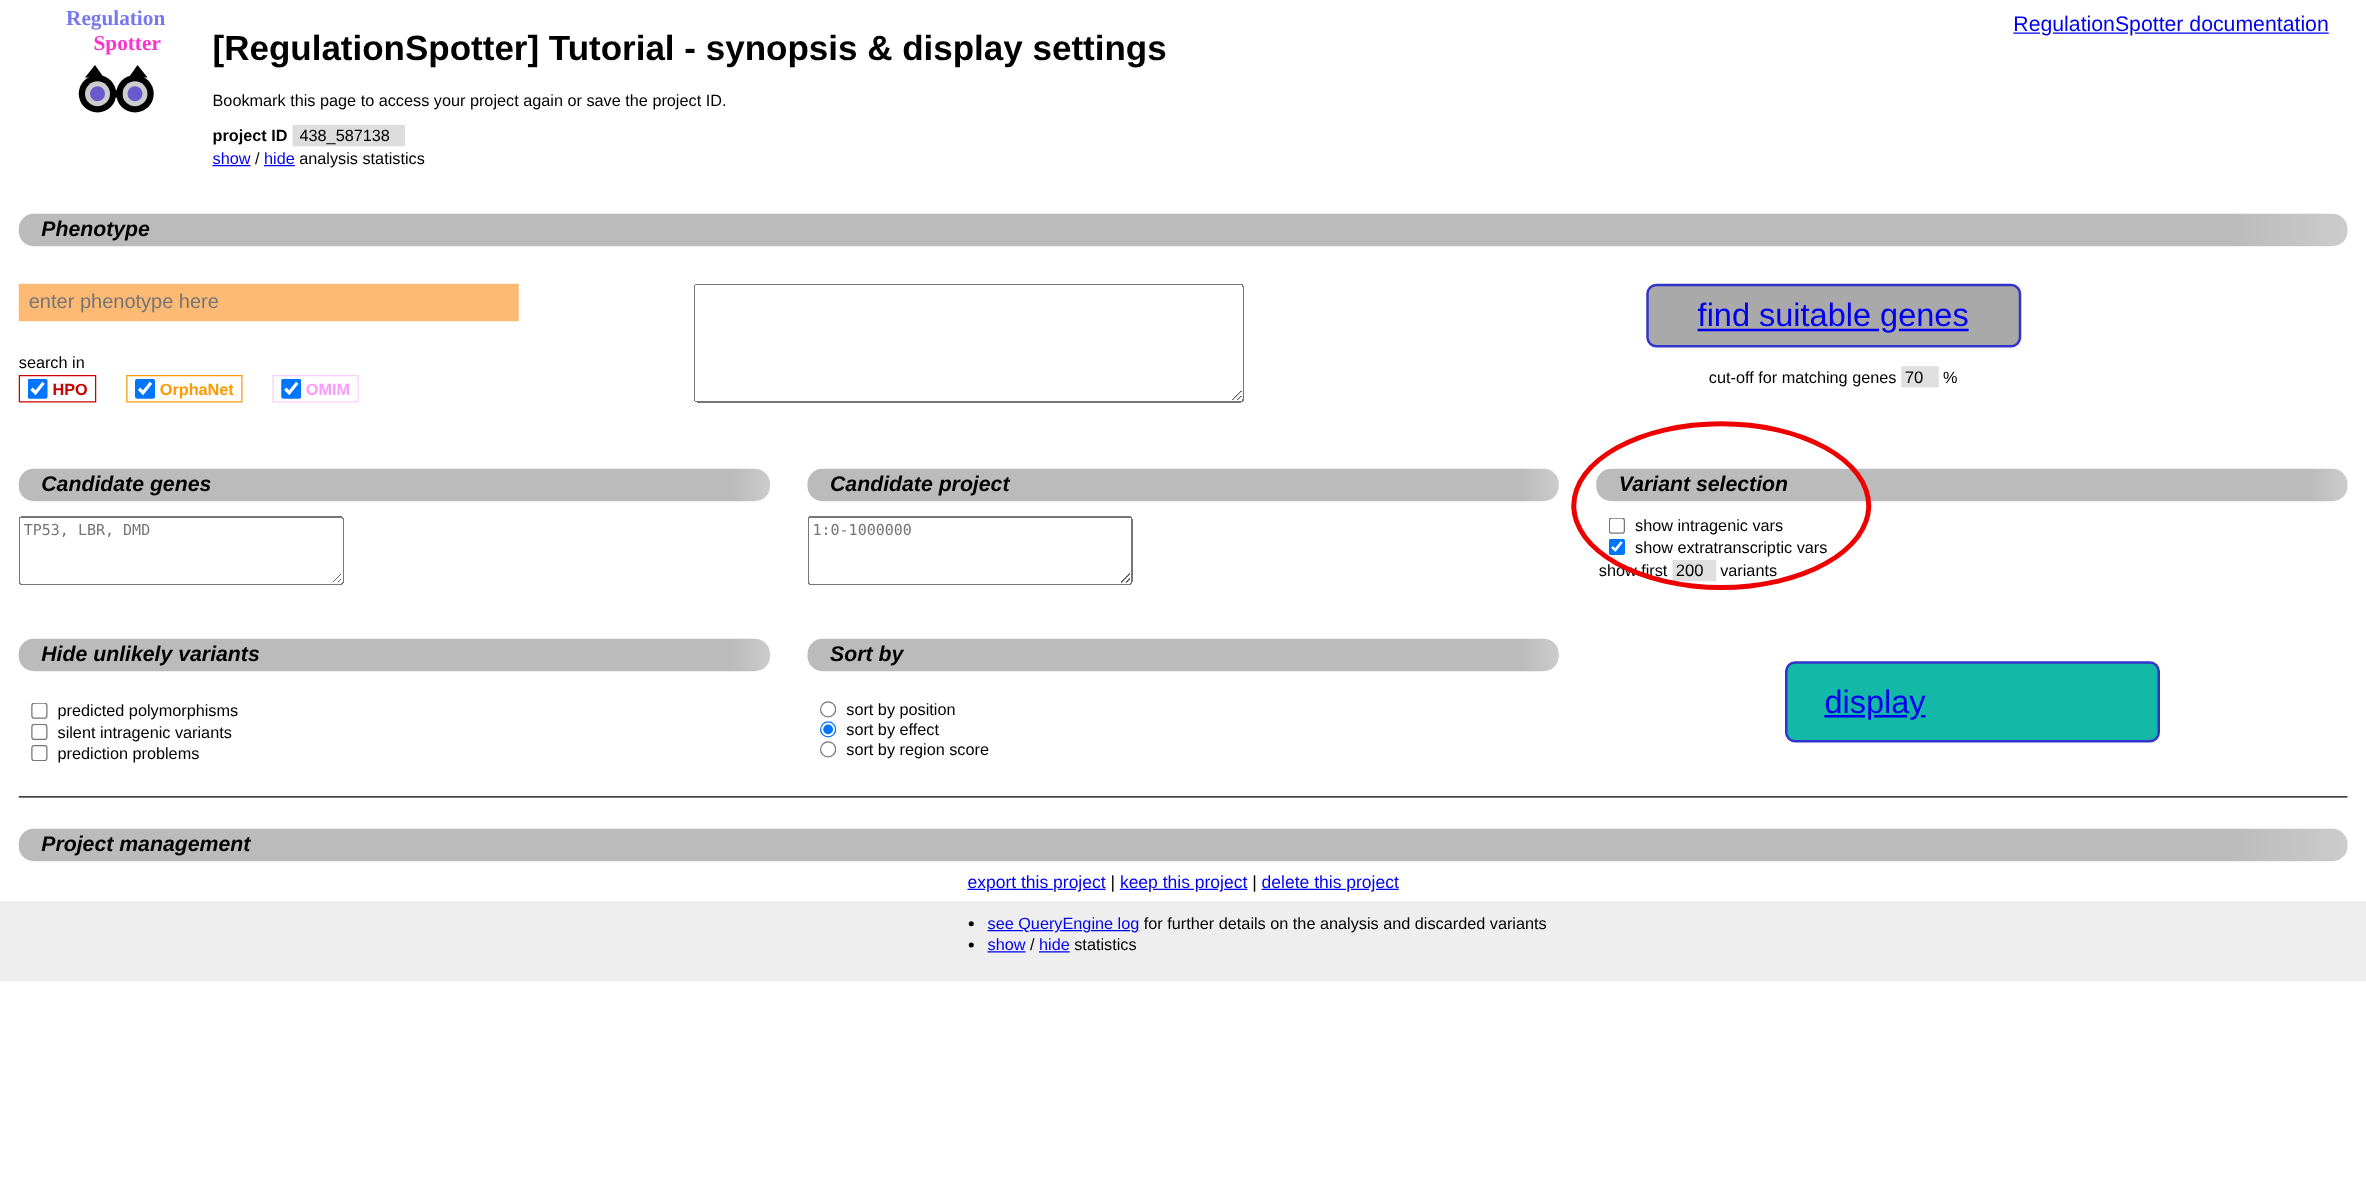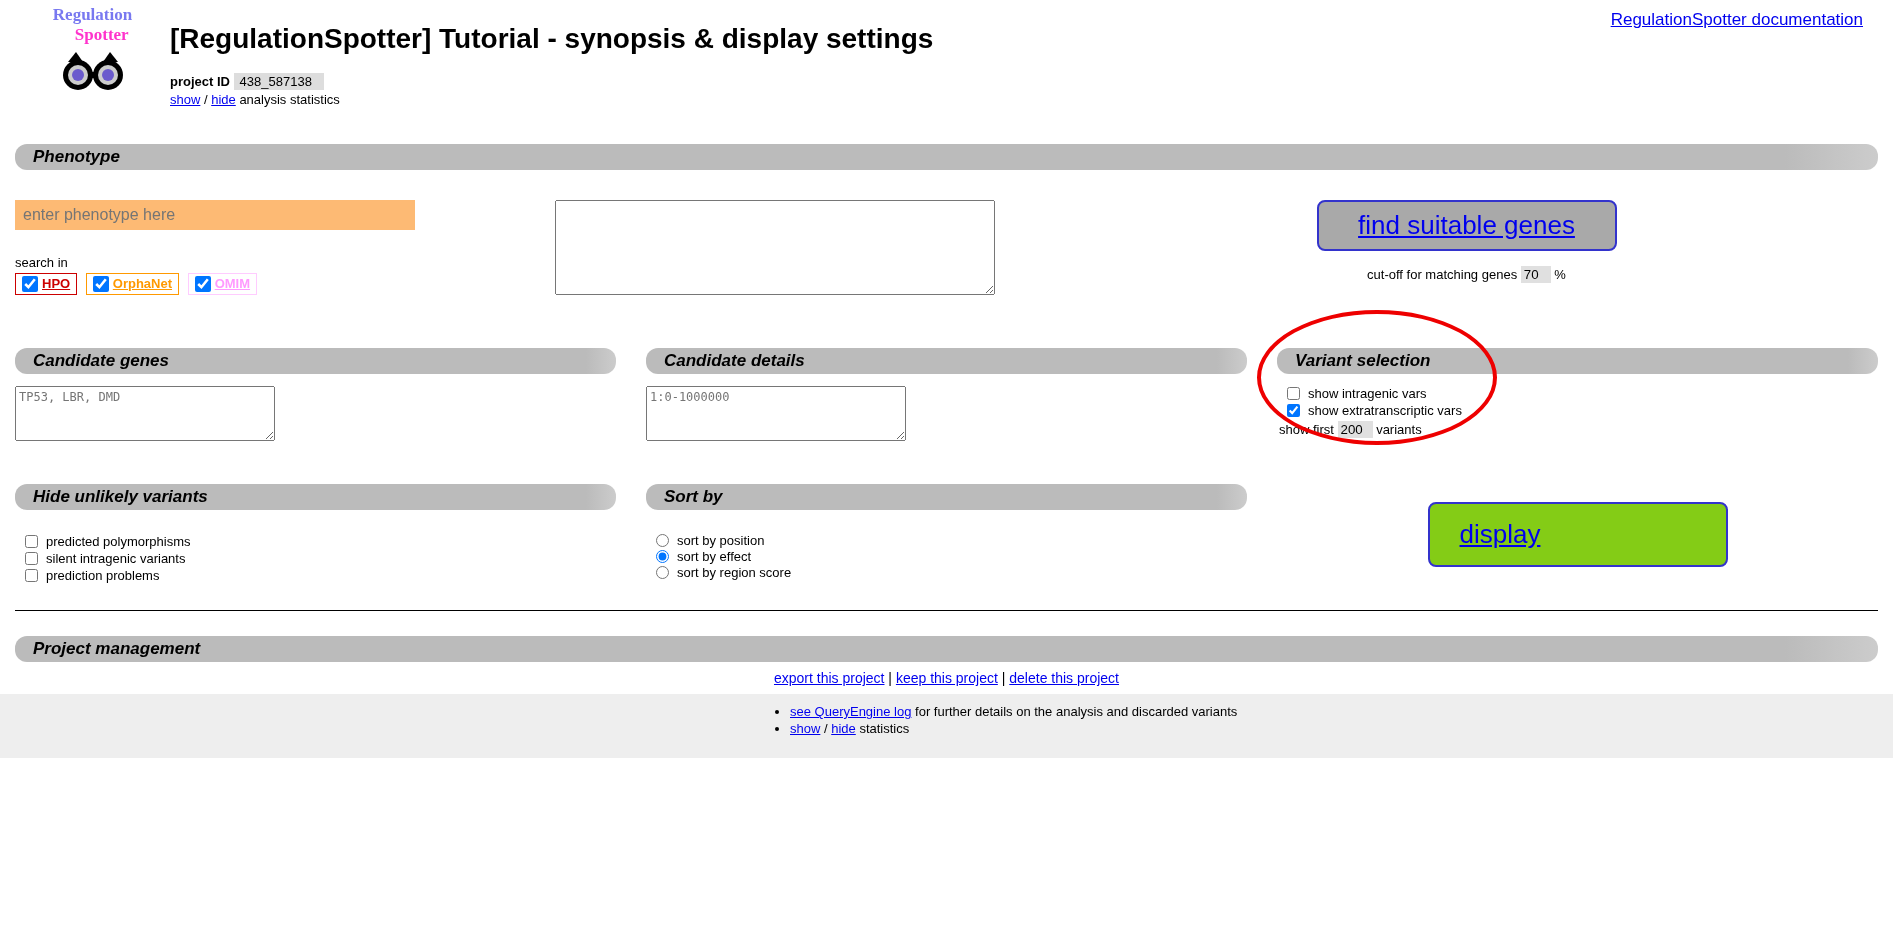--- a/index.html
+++ b/index.html
@@ -19,21 +19,21 @@
 a { color: #0000ee; text-decoration: underline; }
 .section-bar { background: linear-gradient(to right, #bbb 0%, #bbb 95%, #ccc 100%); border-radius: 12px; padding: 3px 18px; font-size: 17px; font-style: italic; font-weight: bold; margin: 0; }
 .main-pad { padding: 0 15px; }
 .phenotype-section { margin-top: 30px; }
 .phenotype-body { display: flex; gap: 40px; margin-top: 30px; padding: 0 0 0 0; }
 .pheno-left { flex: 0 0 500px; }
 .pheno-prompt { font-size: 13px; margin-bottom: 5px; }
 .pheno-input { width: 400px; background: #fdba74; border: none; padding: 6px 8px; font-size: 16px; color: #555; }
 .search-in-row { margin-top: 25px; font-size: 13px; }
 .search-in-label { margin-bottom: 3px; }
-.db-badge { display: inline-flex; align-items: flex-start; border: 1px solid; padding: 2px 6px; margin-right: 5px; font-size: 13px; font-weight: bold; text-decoration: underline; }
+.db-badge { display: inline-flex; align-items: flex-end; border: 1px solid; padding: 2px 6px; margin-right: 20px; font-size: 13px; font-weight: bold; }
 .db-hpo { border-color: #cc0000; color: #cc0000; }
 .db-orphanet { border-color: #ff9900; color: #ff9900; }
 .db-omim { border-color: #ffccff; color: #ff99ff; }
 .db-badge input { margin-right: 4px; width: 16px; height: 16px; }
 .pheno-middle { flex: 0 0 460px; }
 .pheno-middle textarea { width: 440px; height: 95px; resize: both; font-family: inherit; }
 .pheno-right { flex: 1; display: flex; flex-direction: column; align-items: center; }
 .big-btn { background: #a9a9a9; border: 2px solid #3333cc; border-radius: 8px; padding: 8px 30px; font-size: 26px; color: #0000ee; text-decoration: underline; cursor: pointer; min-width: 300px; text-align: center; }
 .cutoff-row { margin-top: 15px; font-size: 13px; }
 .cutoff-input { width: 30px; background: #e0e0e0; border: none; padding: 1px 3px; }
@@ -43,21 +43,21 @@
 .col textarea { width: 260px; height: 55px; font-family: monospace; font-size: 12px; padding: 3px; resize: both; }
 .red-oval { position: absolute; top: -38px; left: -20px; width: 240px; height: 135px; border: 4px solid #ee0000; border-radius: 50%; pointer-events: none; z-index: 10; }
 .checkbox-row { font-size: 13px; margin: 2px 0 2px 10px; display: flex; align-items: center; }
 .checkbox-row input { margin-right: 8px; }
 .radio-row { font-size: 13px; margin: 1px 0 1px 10px; display: flex; align-items: center; }
 .radio-row input { margin-right: 8px; }
 .showfirst-row { font-size: 13px; margin: 3px 0 0 2px; }
 .small-input { width: 35px; background: #e0e0e0; border: none; padding: 1px 3px; }
 .two-col-bottom { display: flex; gap: 30px; margin-top: 40px; }
 .display-btn-wrap { flex: 1; display: flex; align-items: center; justify-content: center; }
-.display-btn { background: #84cc16; border: 2px solid #3333cc; border-radius: 8px; padding: 15px 30px; font-size: 26px; color: #0000ee; text-decoration: underline; cursor: pointer; min-width: 300px; text-align: left; }
+.display-btn { background: #14b8a6; border: 2px solid #3333cc; border-radius: 8px; padding: 15px 30px; font-size: 26px; color: #0000ee; text-decoration: underline; cursor: pointer; min-width: 300px; text-align: left; }
 hr.thick { border: none; border-top: 1px solid #000; margin: 25px 0; }
 .pm-section { margin-top: 10px; }
 .pm-links { text-align: center; padding: 8px 0; font-size: 14px; }
 .footer { background: #eee; padding: 8px 0 20px 0; }
 .footer ul { list-style: disc; margin-left: 790px; font-size: 13px; }
 .footer li { margin: 2px 0; }
 </style>
 </head>
 <body>
 
@@ -78,20 +78,21 @@
         <circle cx="20" cy="28" r="6" fill="#6a5acd"></circle>
           <circle cx="50" cy="28" r="6" fill="#6a5acd"></circle>
         <rect x="30" y="25" width="10" height="6" fill="#000"></rect>
         <path d="M10 15 L18 5 L25 15 Z" fill="#000"></path>
           <path d="M45 15 L52 5 L60 15 Z" fill="#000"></path>
       </svg>
     </div>
   </div>
   <div class="header-main">
     <h1 class="page-title">[RegulationSpotter] Tutorial - synopsis &amp; display settings</h1>
+    <div class="subtitle">Bookmark this page to access your project again or save the project ID.</div>
     <div class="project-id-row">
       <b>project ID</b>
       <span class="project-id-box">438_587138</span>
     </div>
     <div class="project-id-row">
       <a href="#">show</a> / <a href="#">hide</a><span> analysis statistics</span>
     </div>
   </div>
 </div>
 
@@ -129,21 +130,21 @@
     </div>
   </div>
 </div>
 
 <div class="three-col">
   <div class="col">
     <div class="section-bar">Candidate genes</div>
     <textarea placeholder="TP53, LBR, DMD" style=""></textarea>
   </div>
   <div class="col">
-    <div class="section-bar">Candidate details</div>
+    <div class="section-bar">Candidate project</div>
     <textarea placeholder="1:0-1000000" style=""></textarea>
   </div>
   <div class="col">
     <div class="red-oval"></div>
     <div class="section-bar">Variant selection</div>
     <div class="checkbox-row">
           <input type="checkbox" style="">
           <span>show intragenic vars</span>
         </div>
     <div class="checkbox-row">

